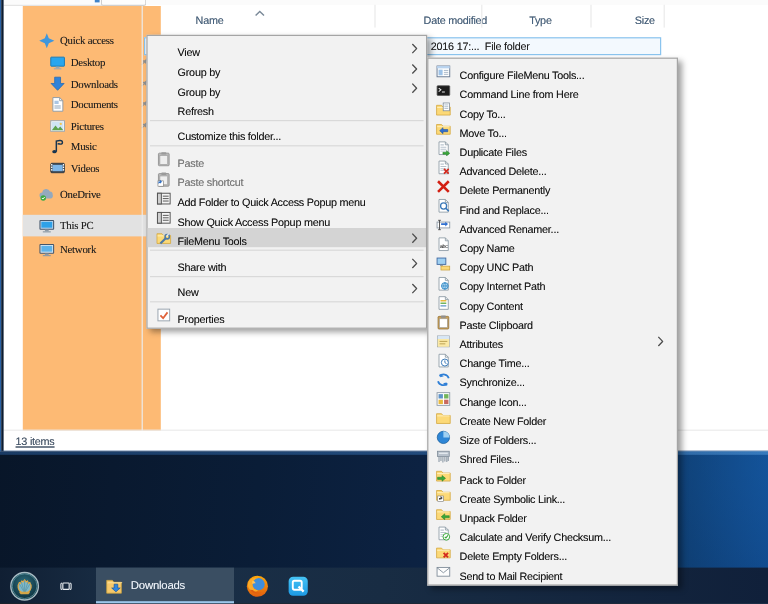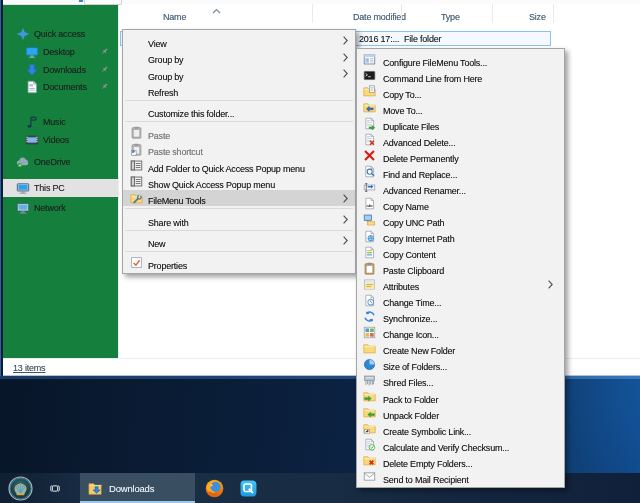--- a/index.html
+++ b/index.html
@@ -28,21 +28,21 @@
   
   #window{position:absolute;left:0;top:0;width:640px;height:376px;background:#fff;}
   #win-left-border{position:absolute;left:0;top:0;width:1px;height:376px;background:#2a62a5;}
   #win-left-dark{position:absolute;left:1px;top:0;width:2px;height:376px;background:#0c1c30;}
   #win-bottom-border{position:absolute;left:0;top:374.5px;width:640px;height:1.5px;background:rgba(40,80,135,.35);}
   #topstrip{position:absolute;left:3px;top:0;width:637px;height:4px;background:#fbfbfb;}
   #topstrip-line{position:absolute;left:3px;top:4px;width:115px;height:1px;background:#e4e4e4;}
   #search-frag{position:absolute;left:84px;top:0;width:36px;height:4px;border:1px solid #cfcfcf;border-top:none;border-radius:0 0 2px 2px;background:#fdfdfd;}
   #addr-frag{position:absolute;left:79px;top:0;width:4px;height:2px;background:#3f83c8;}
   
-  #sidebar{position:absolute;left:3px;top:5px;width:115px;height:354px;background:#15803d;}
+  #sidebar{position:absolute;left:19px;top:5px;width:115px;height:354px;background:#fdba74;font-family:Liberation Serif, serif;}
   #side-divider{position:absolute;left:118px;top:5px;width:1px;height:354px;background:#ebebeb;}
   .side-item{position:absolute;left:0;width:115px;height:18px;display:flex;align-items:center;color:#1f1f1f;}
   .side-item.selected{background:#e2e2e2;text-align:right;}
   .side-item .icon{width:14px;height:14px;flex:0 0 14px;}
   .side-item .s-label{margin-left:4px;white-space:nowrap;}
   .side-item .pin{position:absolute;right:8px;top:4px;width:10px;height:10px;}
   
   .col-label{position:absolute;top:12px;color:#44617f;white-space:nowrap;padding-left:32px;}
   .col-sep{position:absolute;top:4px;width:1px;height:19px;background:#eaeaea;}
   #sort-caret{position:absolute;left:212px;top:8px;width:9px;height:6px;}
@@ -142,20 +142,40 @@
           <span class="s-label">Documents</span>
           <span class="pin">
             <svg viewBox="0 0 16 16" width="9" height="9">
               <g transform="rotate(45 8 8)">
                 <path d="M6.6 1.8h2.8v4.4l1.6 1.4v1.6H5V7.6l1.6-1.4z" fill="#8f8f8f"></path>
                 <path d="M8 9.2v4.6" stroke="#8f8f8f" stroke-width="1.4"></path>
               </g>
             </svg>
           </span>
         </div>
+        <div class="side-item" style="top:90.8px">
+          <span style="width:22px;flex:0 0 22px"></span>
+          <span class="icon">
+            <svg viewBox="0 0 16 16" width="14" height="14">
+              <rect x="1.5" y="3" width="13" height="10" fill="#fff" stroke="#97a5b2" stroke-width=".9"></rect>
+              <rect x="2.5" y="4" width="11" height="8" fill="#cfe5f5"></rect>
+              <path d="M2.5 12 L6 7.5 L8.5 10.5 L10.5 8.5 L13.5 12z" fill="#5da34e"></path>
+              <circle cx="11" cy="6" r="1.1" fill="#f3c64e"></circle>
+            </svg>
+          </span>
+          <span class="s-label">Pictures</span>
+          <span class="pin">
+            <svg viewBox="0 0 16 16" width="9" height="9">
+              <g transform="rotate(45 8 8)">
+                <path d="M6.6 1.8h2.8v4.4l1.6 1.4v1.6H5V7.6l1.6-1.4z" fill="#8f8f8f"></path>
+                <path d="M8 9.2v4.6" stroke="#8f8f8f" stroke-width="1.4"></path>
+              </g>
+            </svg>
+          </span>
+        </div>
         <div class="side-item" style="top:108.4px">
           <span style="width:22px;flex:0 0 22px"></span>
           <span class="icon">
             <svg viewBox="0 0 16 16" width="14" height="14">
               <path d="M6.8 13V3l3.2-.6c1.8-.3 2.6.6 2.6 1.8 0 1.2-1 1.8-2.4 1.6l-2.2-.3" fill="none" stroke="#17344f" stroke-width="1.4"></path>
               <ellipse cx="5" cy="13" rx="2.1" ry="1.6" fill="#17344f"></ellipse>
             </svg>
           </span>
           <span class="s-label">Music</span>
         </div>
@@ -653,35 +673,35 @@
             <path d="M2 9.5h4.6V7.6l3.6 3-3.6 3v-1.9H2z" fill="#3aa83a" stroke="#227a22" stroke-width=".5"></path>
           </svg>
         </span>
         <span class="m-label">Pack to Folder</span>
       </div>
       <div class="m-item">
         <span class="micon">
           <svg viewBox="0 0 16 16" width="13" height="13">
             <path d="M1 3.4h5.1l1.5 1.8H15v8.2H1z" fill="#fcd977" stroke="#d3a63e" stroke-width=".8"></path>
             <path d="M1.6 5.6h12.8" stroke="#fff0bd" stroke-width="1"></path>
-            <path d="M14 9.5H9.4V7.6l-3.6 3 3.6 3v-1.9H14z" fill="#3aa83a" stroke="#227a22" stroke-width=".5"></path>
-          </svg>
-        </span>
-        <span class="m-label">Unpack Folder</span>
+            <rect x="2.2" y="9" width="5.8" height="5.5" fill="#fff" stroke="#777" stroke-width=".6"></rect>
+            <path d="M3.5 13.4v-2.4h2l-.9-.9.8-.8 1.9 1.8-1.9 1.8-.8-.8.7-.7z" fill="#444"></path>
+          </svg>
+        </span>
+        <span class="m-label">Create Symbolic Link...</span>
       </div>
       <div class="m-item">
         <span class="micon">
           <svg viewBox="0 0 16 16" width="13" height="13">
             <path d="M1 3.4h5.1l1.5 1.8H15v8.2H1z" fill="#fcd977" stroke="#d3a63e" stroke-width=".8"></path>
             <path d="M1.6 5.6h12.8" stroke="#fff0bd" stroke-width="1"></path>
-            <rect x="2.2" y="9" width="5.8" height="5.5" fill="#fff" stroke="#777" stroke-width=".6"></rect>
-            <path d="M3.5 13.4v-2.4h2l-.9-.9.8-.8 1.9 1.8-1.9 1.8-.8-.8.7-.7z" fill="#444"></path>
-          </svg>
-        </span>
-        <span class="m-label">Create Symbolic Link...</span>
+            <path d="M14 9.5H9.4V7.6l-3.6 3 3.6 3v-1.9H14z" fill="#3aa83a" stroke="#227a22" stroke-width=".5"></path>
+          </svg>
+        </span>
+        <span class="m-label">Unpack Folder</span>
       </div>
       <div class="m-item">
         <span class="micon">
           <svg viewBox="0 0 16 16" width="13" height="13">
             <path d="M3.5 1.5h6.5l3 3v10H3.5z" fill="#fff" stroke="#8e9ba6" stroke-width=".9"></path>
             <path d="M10 1.5v3h3" fill="none" stroke="#8e9ba6" stroke-width=".9"></path>
             <path d="M5 4h3.5v1.2H5zM5 6.5h6v1H5zM5 8.5h6v1H5zM5 10.5h6v1H5z" fill="#b9c4ce"></path>
             <circle cx="11" cy="11.5" r="3.4" fill="#fff" stroke="#3aa83a" stroke-width="1"></circle>
             <path d="M9.4 11.5l1.2 1.2 2-2.6" fill="none" stroke="#3aa83a" stroke-width="1.2"></path>
           </svg>

